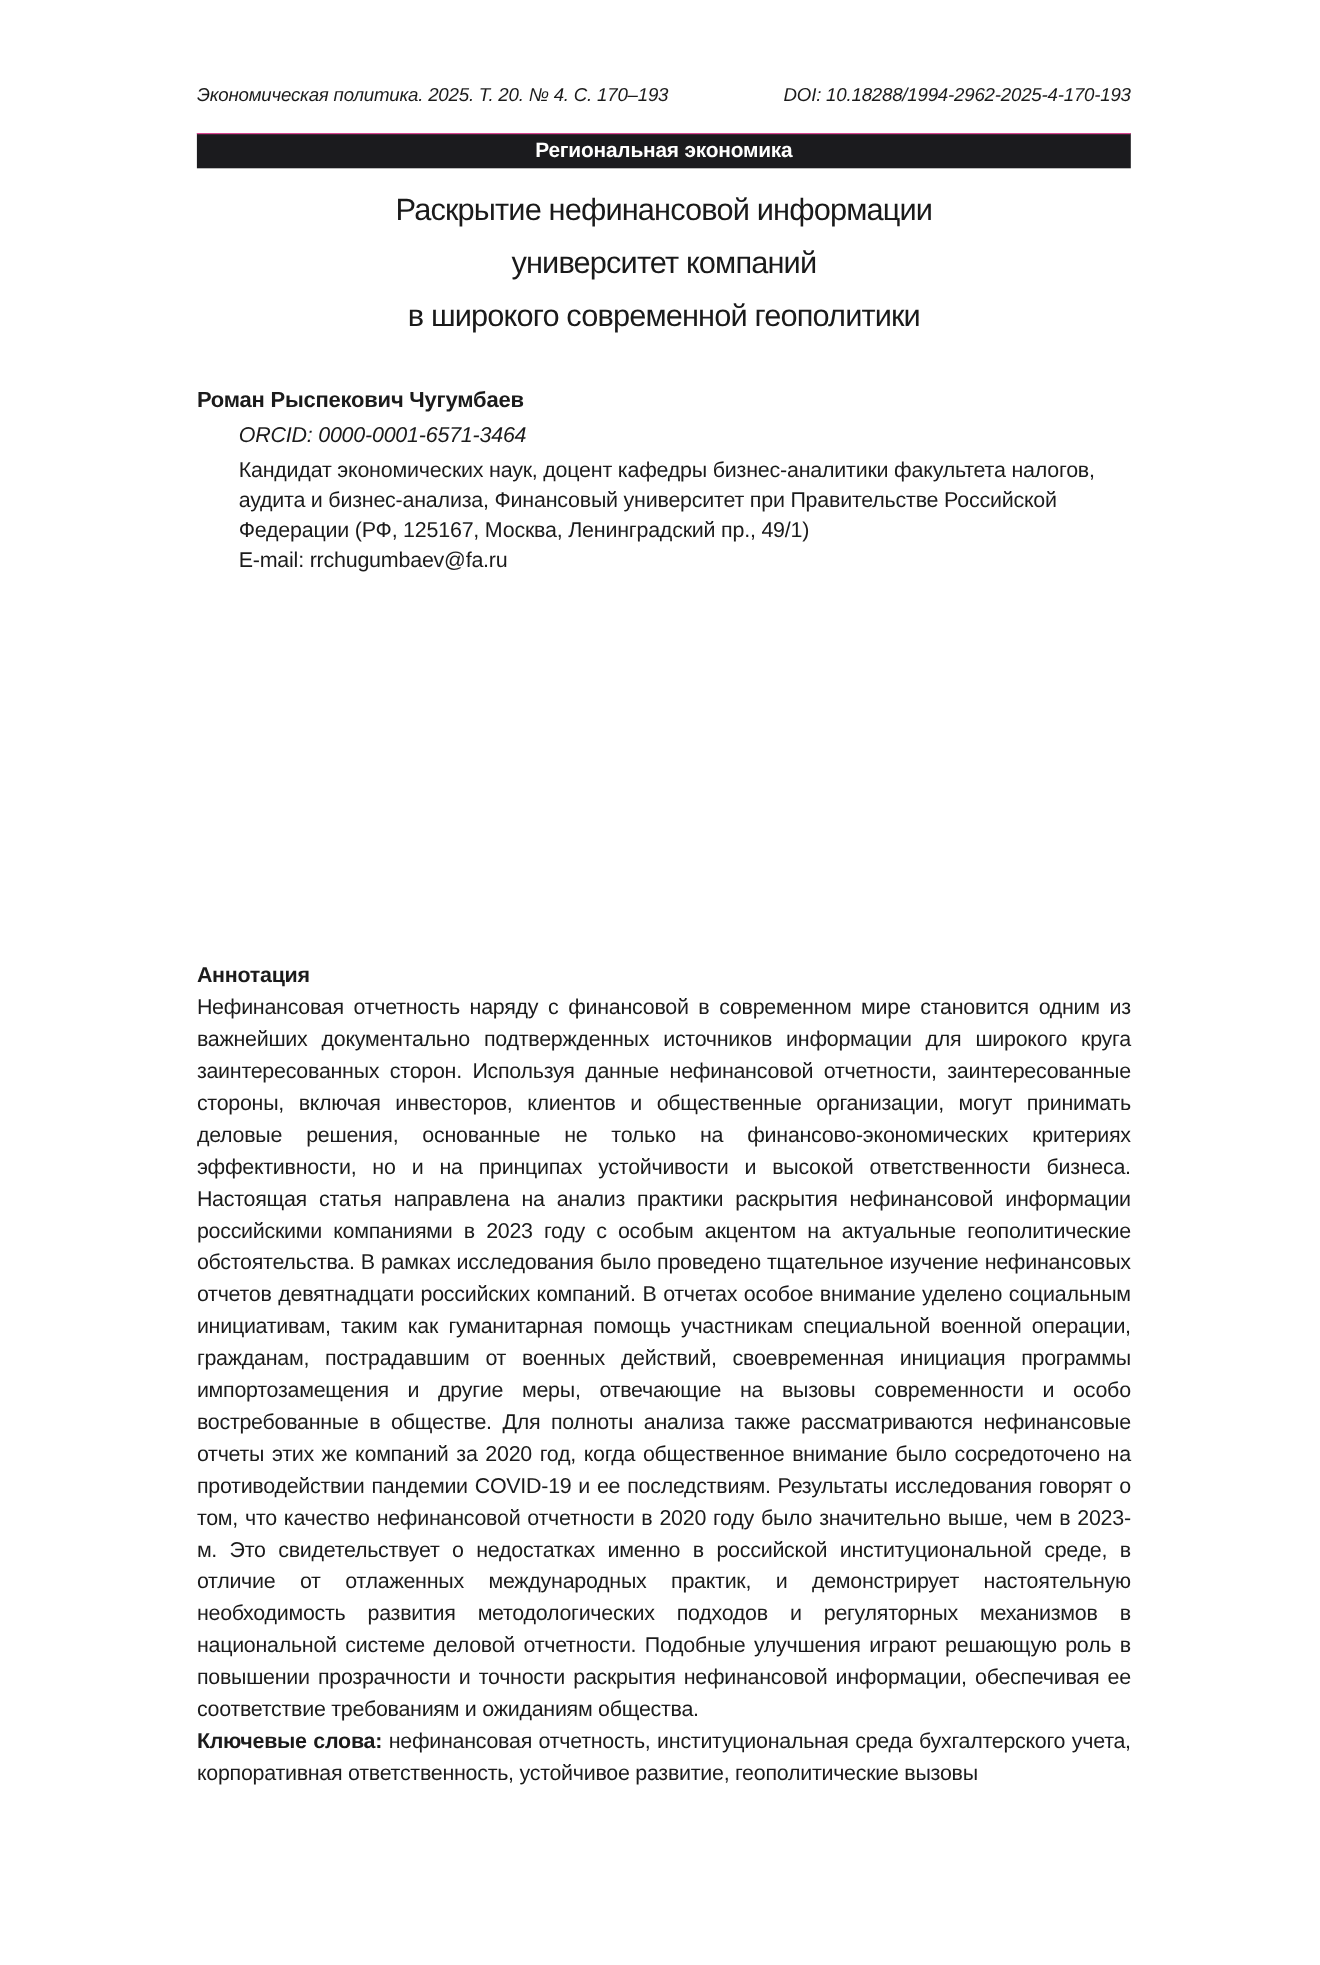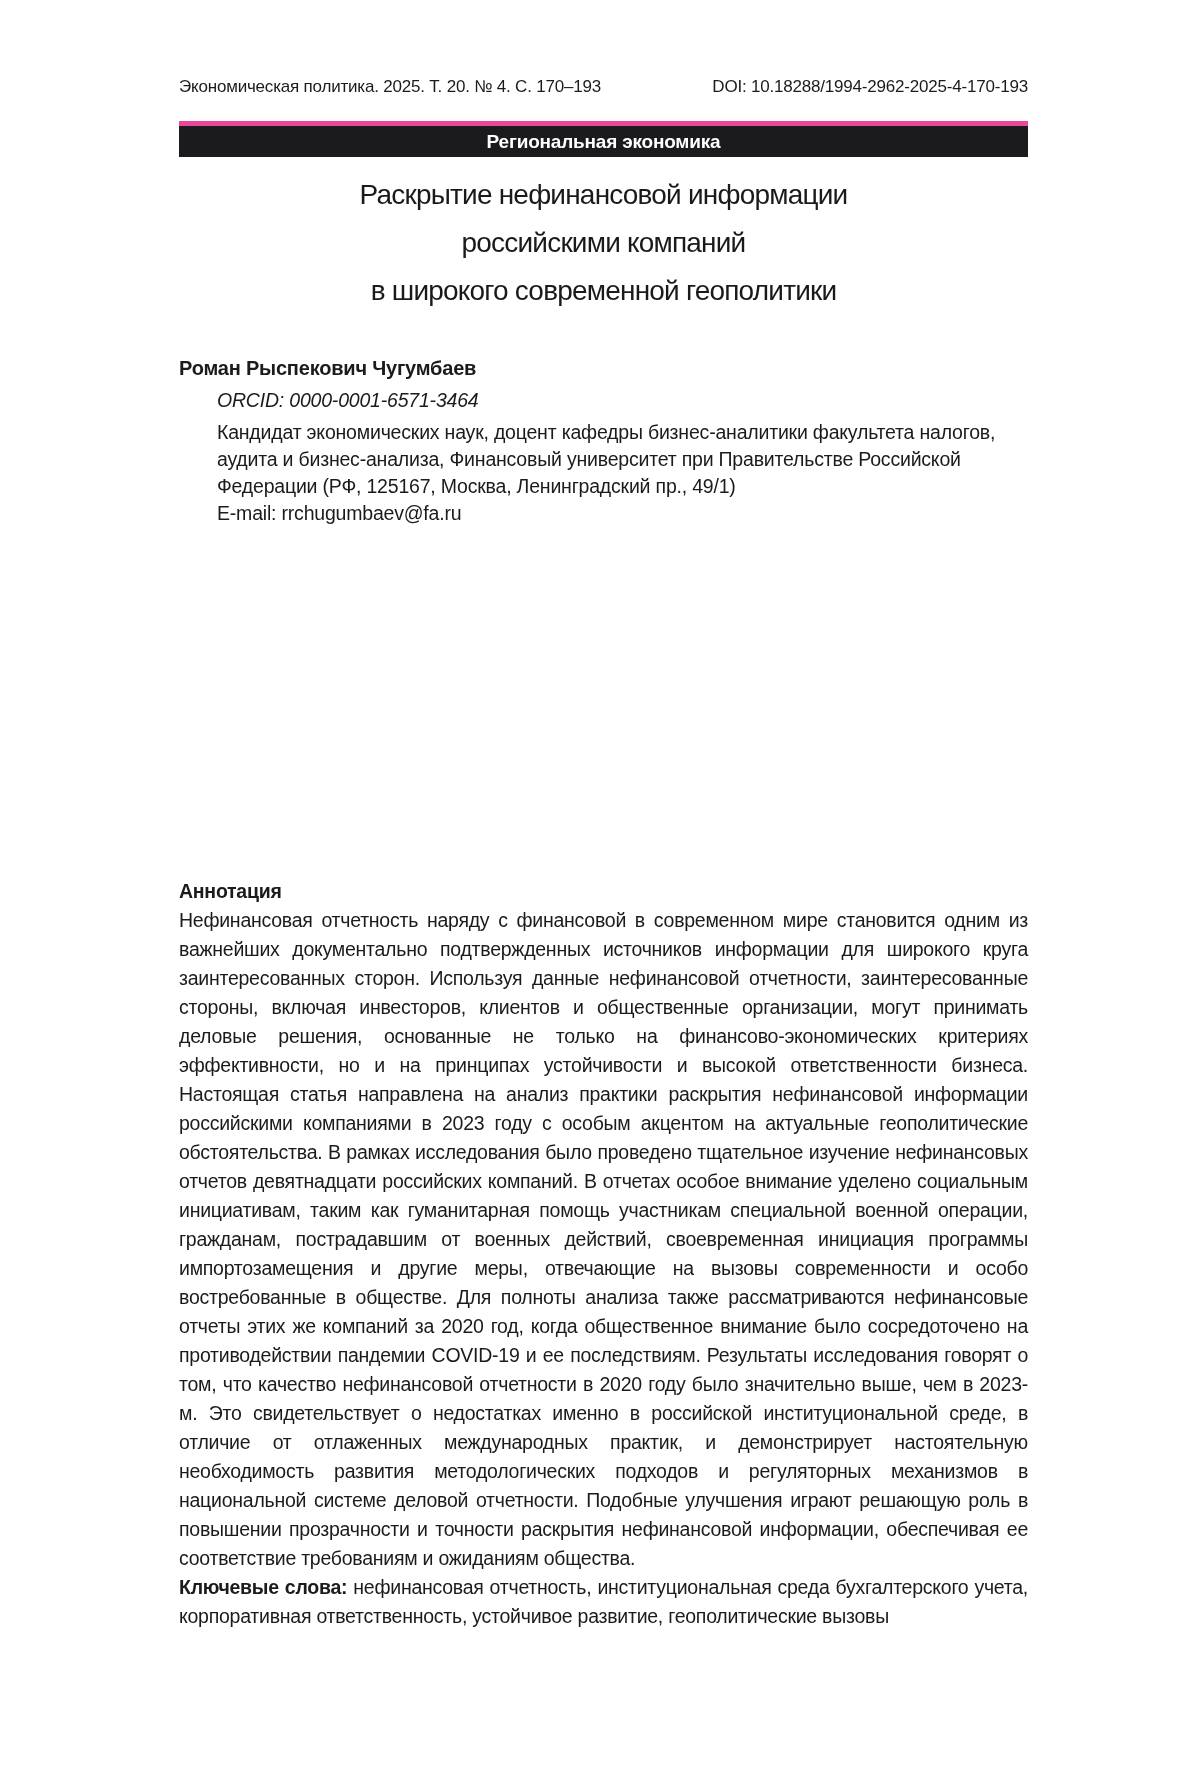--- a/index.html
+++ b/index.html
@@ -15,27 +15,28 @@
     overflow: hidden;
   }
   .running-head {
     display: flex;
     justify-content: space-between;
     align-items: baseline;
     font-size: 17px;
     line-height: 18px;
     letter-spacing: -0.2px;
     white-space: nowrap;
+    font-style: italic;
   }
   .section-banner {
     margin-top: 25px;
     height: 31px;
     line-height: 31px;
     background: #1b1b1e;
-    border-top: 5px solid #ec4899;
+    border-top: 1px solid #ec4899;
     color: #ffffff;
     text-align: center;
     font-weight: bold;
     font-size: 19px;
     letter-spacing: -0.2px;
   }
   .article-title {
     margin: 14px 0 0 0;
     font-size: 28px;
     line-height: 48px;
@@ -79,21 +80,21 @@
     <span class="journal-cite">Экономическая политика. 2025. Т. 20. № 4. С. 170–193</span>
     <span class="doi">DOI: 10.18288/1994-2962-2025-4-170-193</span>
   </header>
 
   <div class="section-banner">
     <span class="section-banner-label">Региональная экономика</span>
   </div>
 
   <h1 class="article-title">
     <span class="title-line">Раскрытие нефинансовой информации</span>
-    <span class="title-line">российскими компаний</span>
+    <span class="title-line">университет компаний</span>
     <span class="title-line">в широкого современной геополитики</span>
   </h1>
 
   <section class="author-block">
     <div class="author-name">Роман Рыспекович Чугумбаев</div>
     <div class="author-orcid">ORCID: 0000-0001-6571-3464</div>
     <div class="author-affiliation">Кандидат экономических наук, доцент кафедры бизнес-аналитики факультета налогов, аудита и бизнес-анализа, Финансовый университет при Правительстве Российской Федерации (РФ, 125167, Москва, Ленинградский пр., 49/1)</div>
     <div class="author-email">E-mail: rrchugumbaev@fa.ru</div>
   </section>
 

